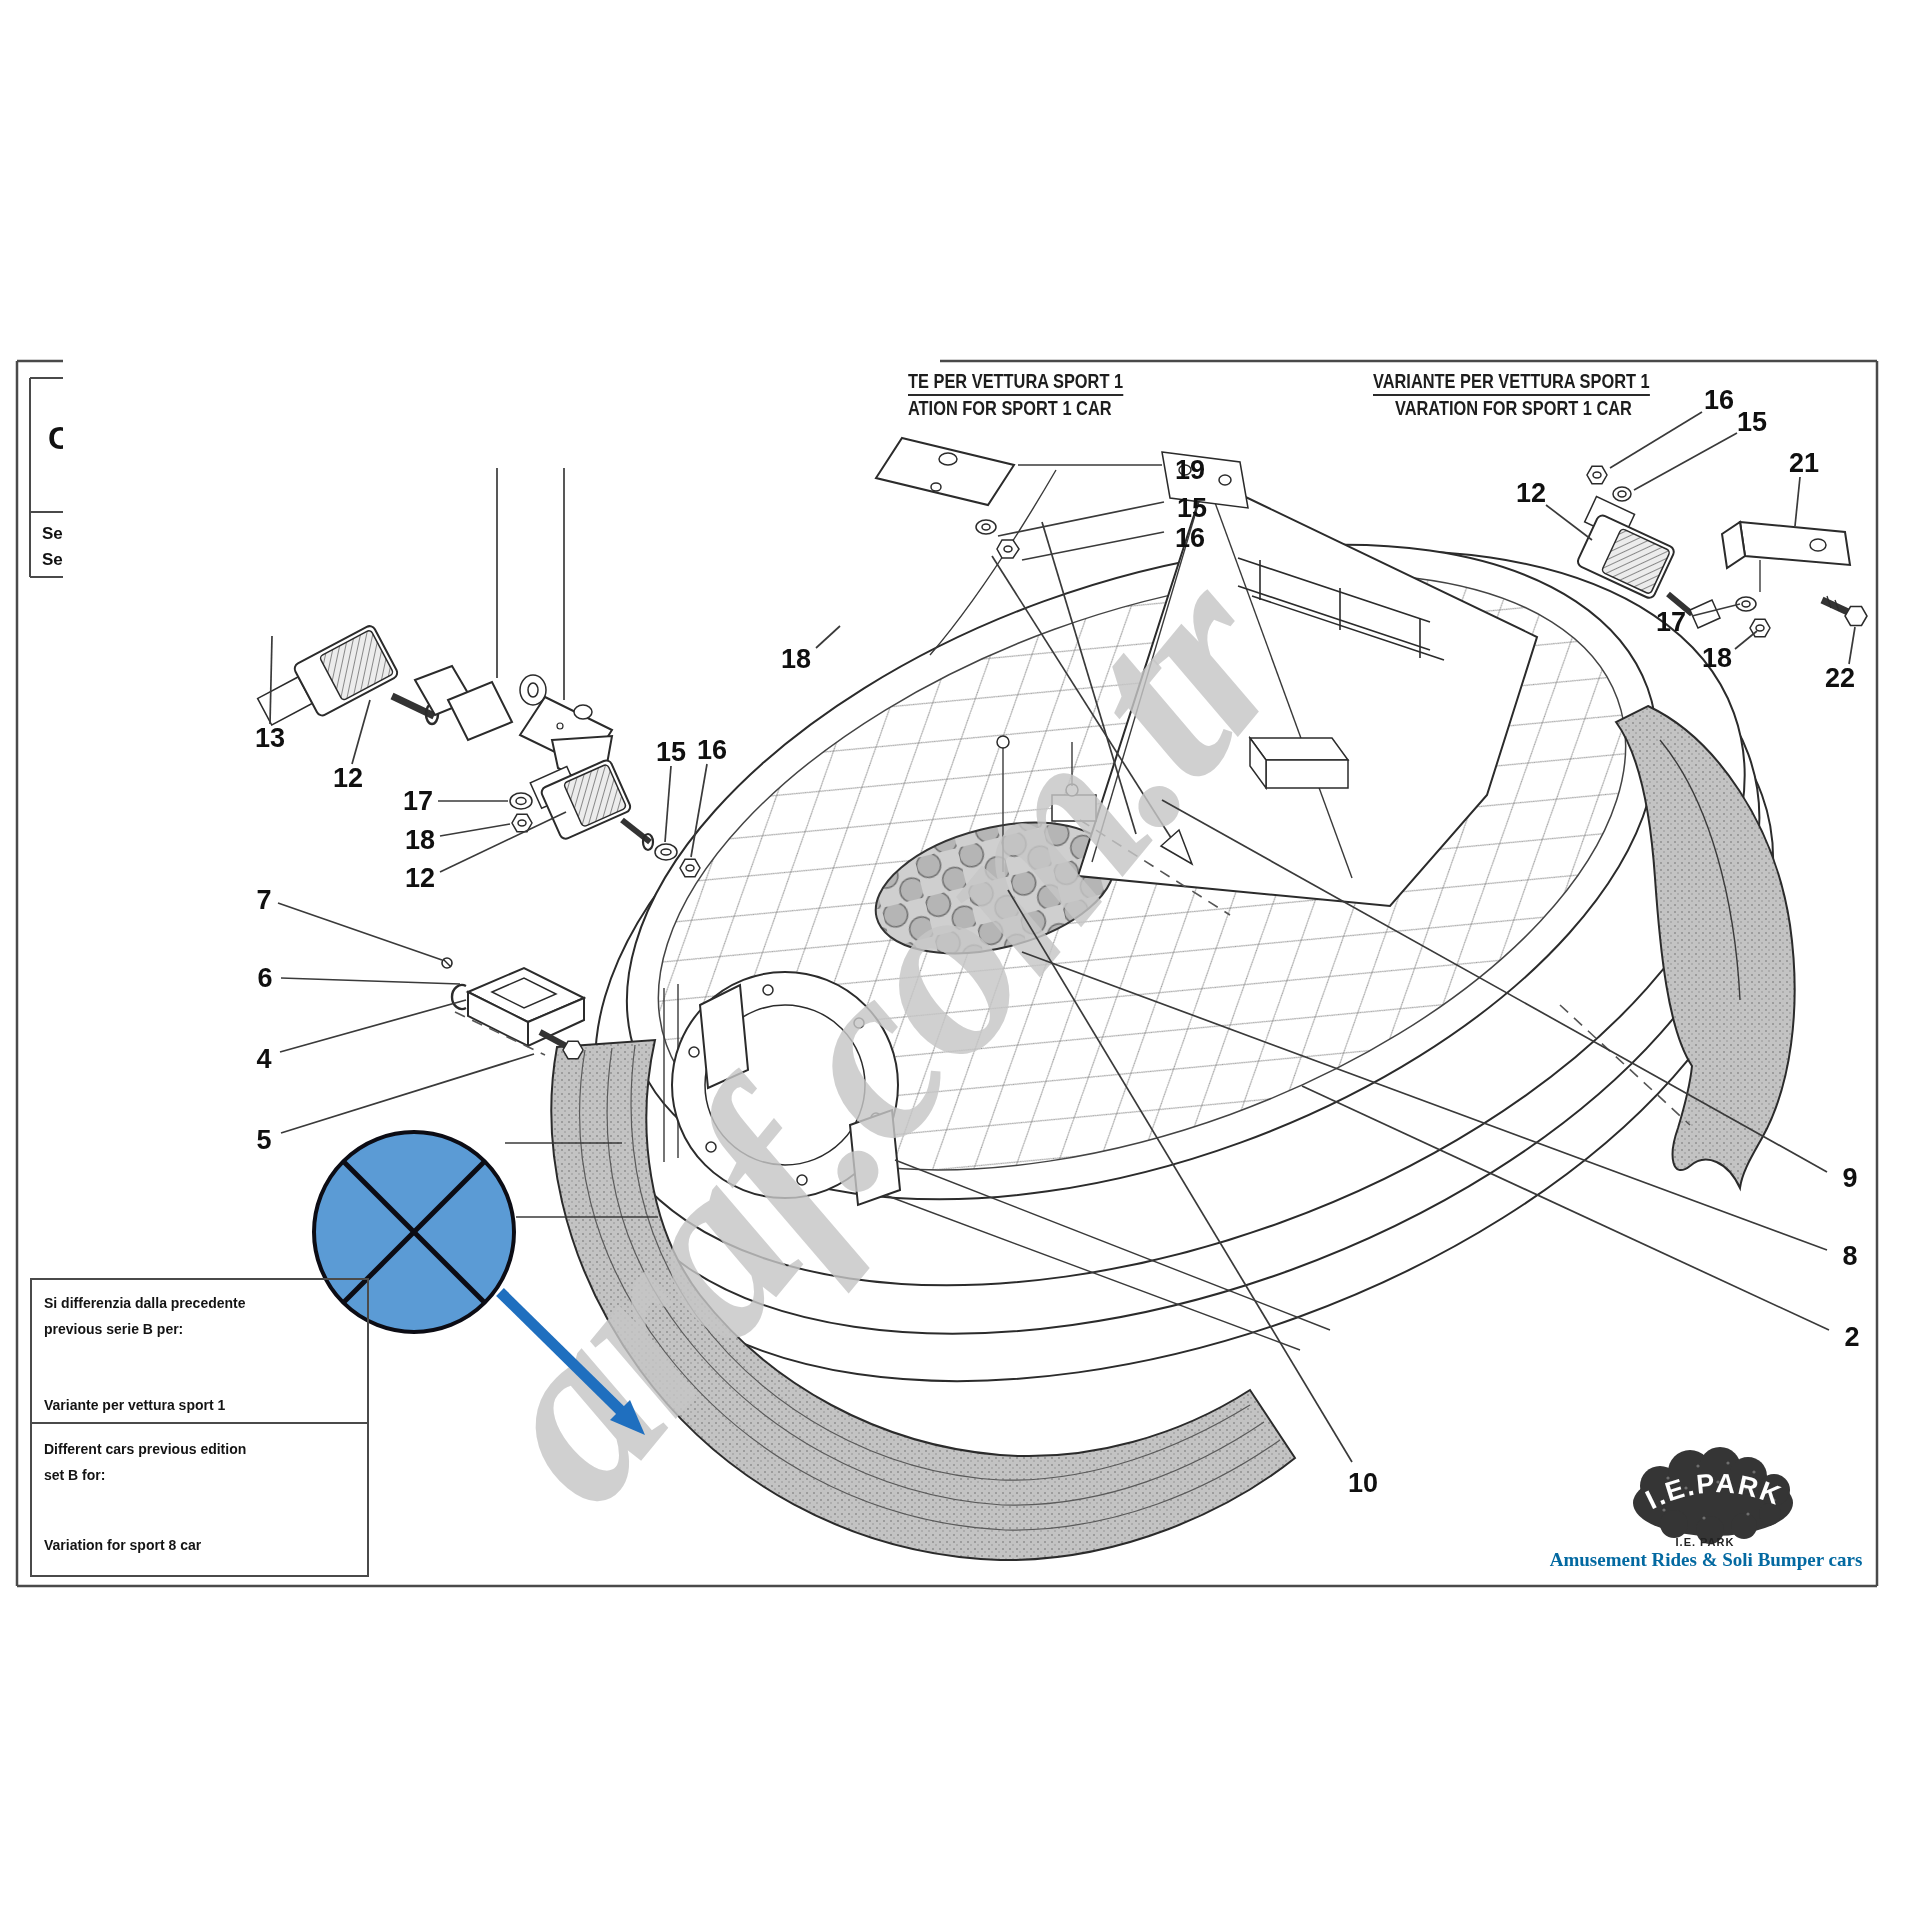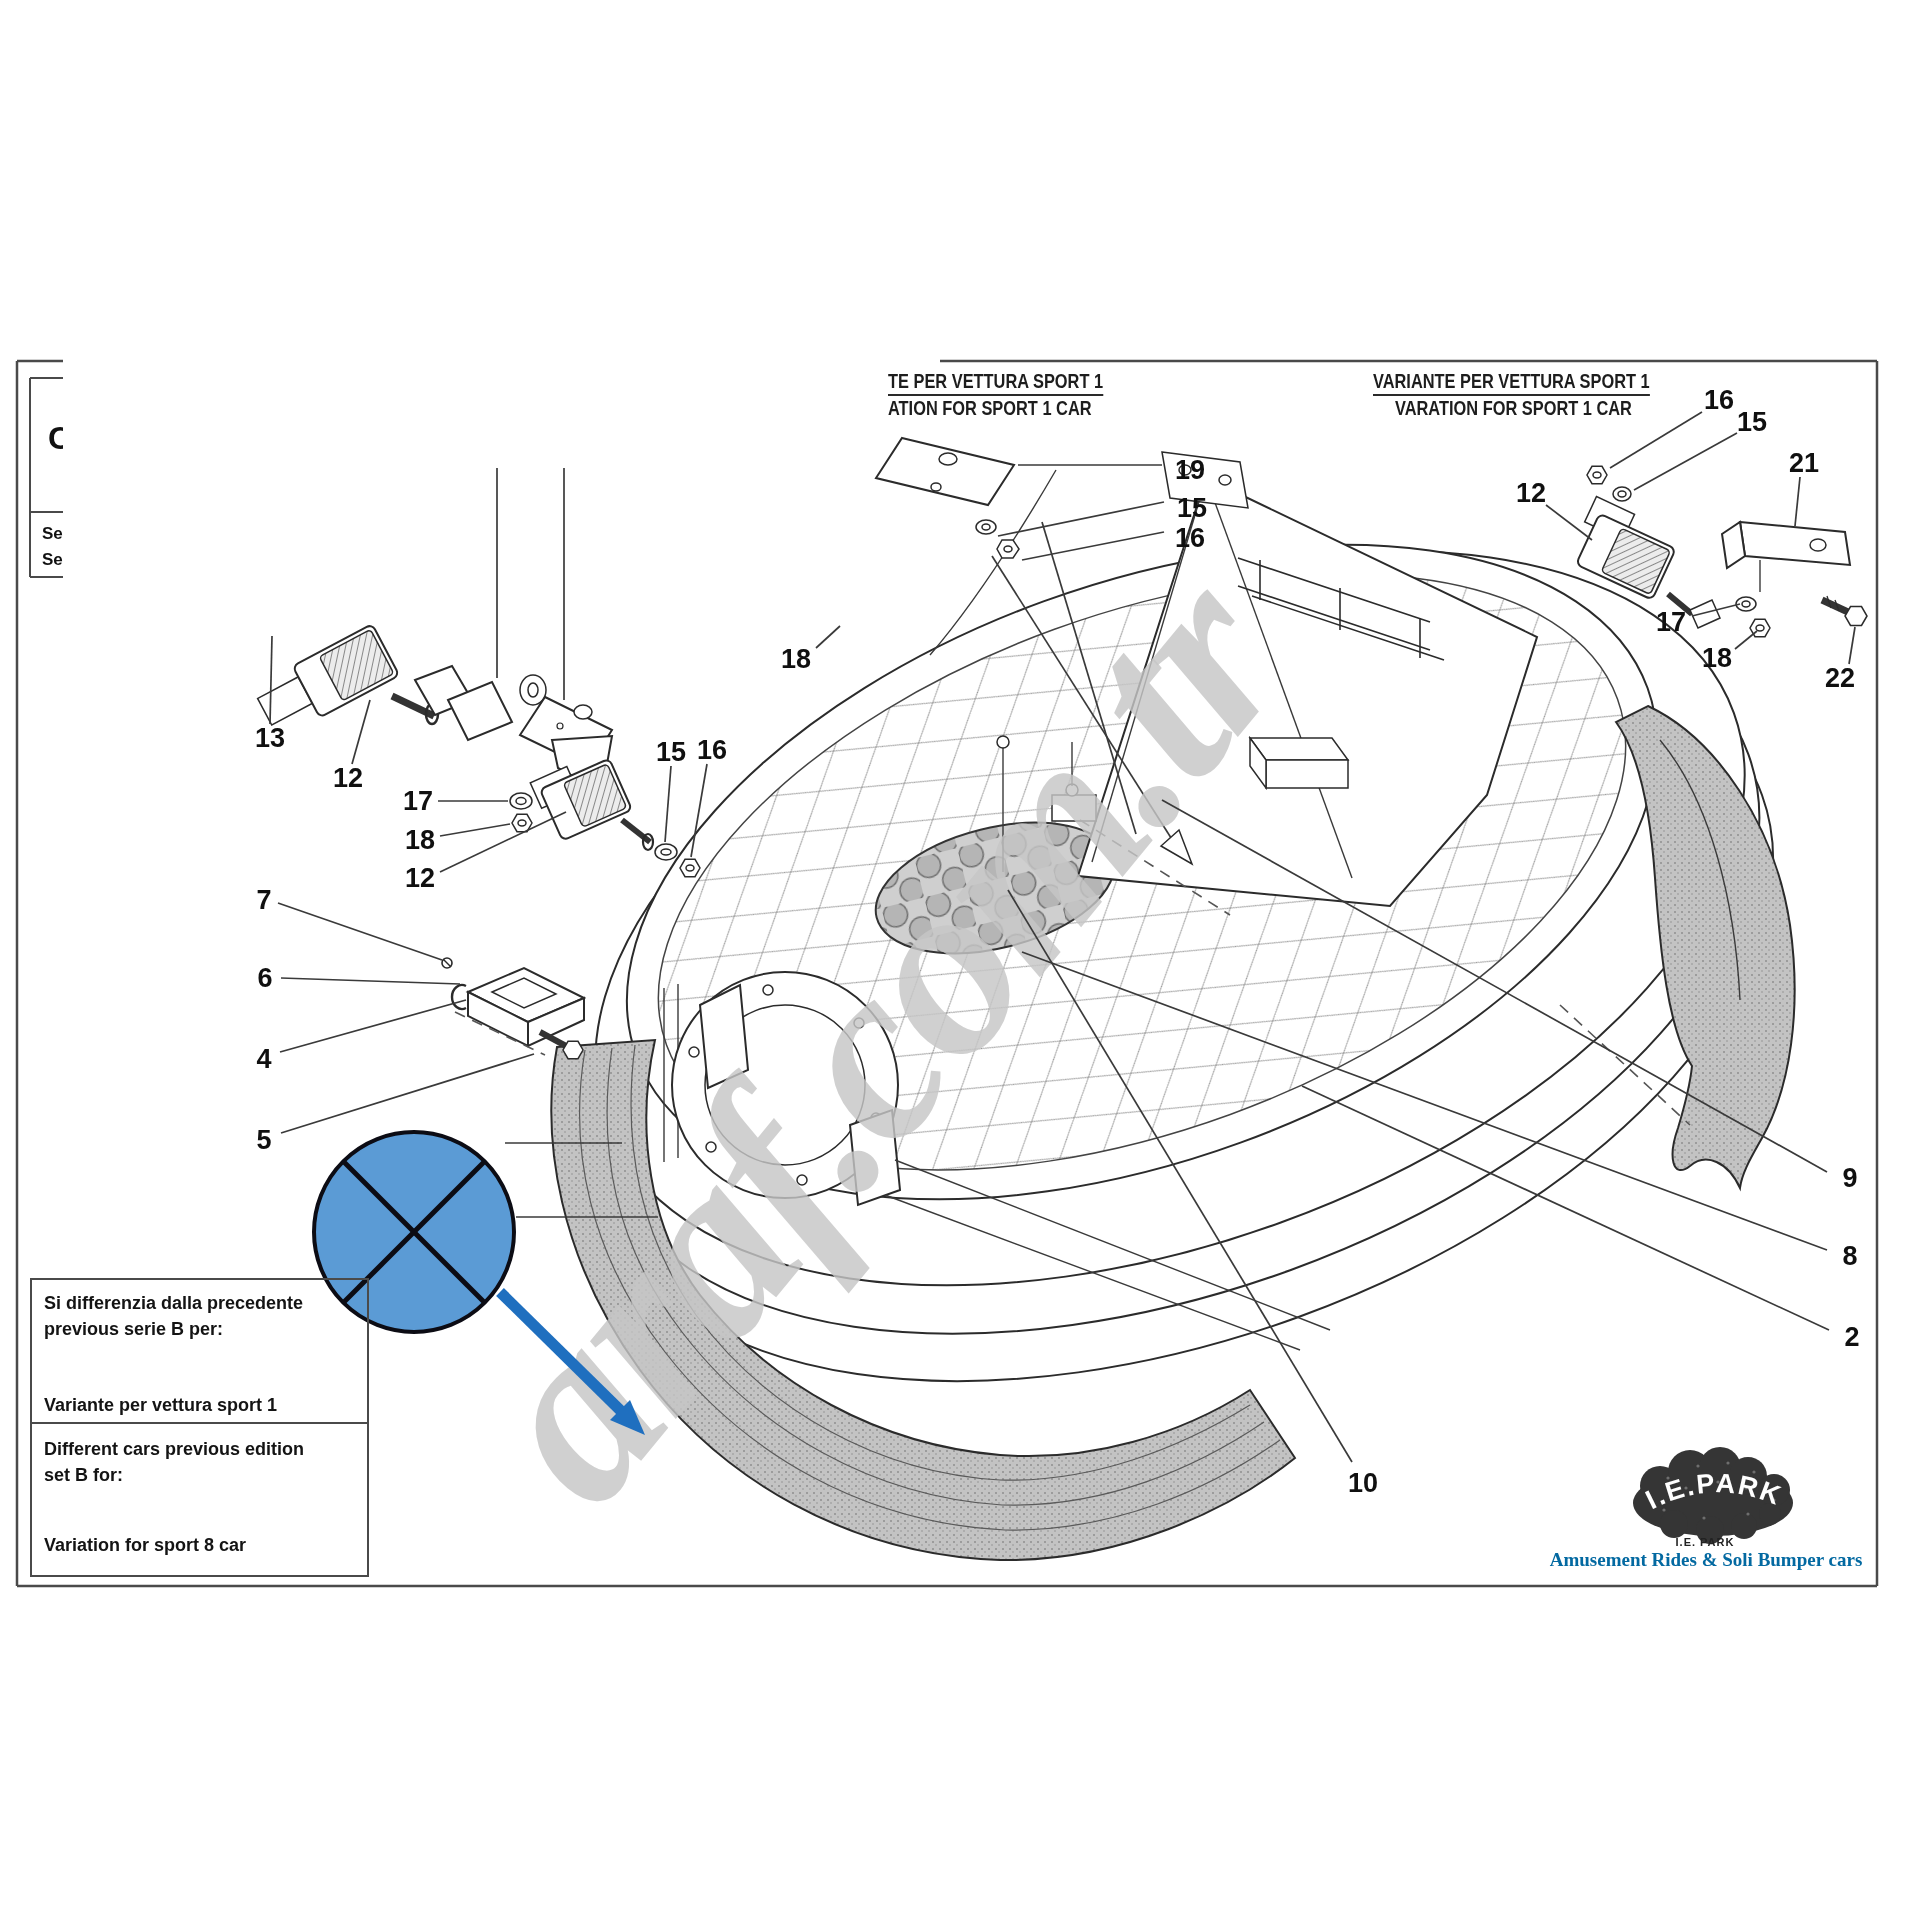--- a/index.html
+++ b/index.html
@@ -13,21 +13,21 @@
   .dash{stroke:#555;stroke-width:1.6;fill:none;stroke-dasharray:11 8;}
   .callout{font:700 27px "Liberation Sans",sans-serif;fill:#101010;text-anchor:middle;dominant-baseline:central;}
   .wm{font:italic 700 252px "Liberation Serif",serif;fill:#c6c6c6;fill-opacity:0.82;
       text-anchor:middle;dominant-baseline:middle;letter-spacing:-6px;}
   .hdr{position:absolute;color:#1d1d1d;font-weight:700;font-size:21px;line-height:24px;white-space:nowrap;}
   .cond{display:inline-block;transform:scaleX(.78);transform-origin:0 50%;white-space:nowrap;}
   .undl{border-bottom:2px solid #2a2a2a;padding-bottom:1px;}
   .frag{position:absolute;color:#111;font-weight:700;overflow:hidden;}
   .ibox{position:absolute;left:30px;top:1278px;width:335px;height:295px;border:2px solid #4a4a4a;background:transparent;}
   .ibox .div{position:absolute;left:0;right:0;top:142px;border-top:2px solid #4a4a4a;}
-  .ibox p{position:absolute;margin:0;left:12px;right:20px;color:#141414;font-size:18px;font-weight:700;line-height:26px;}
+  .ibox p{position:absolute;margin:0;left:12px;right:20px;color:#141414;font-size:14px;font-weight:700;line-height:26px;}
   .logo-small{position:absolute;left:1545px;top:1536px;width:320px;text-align:center;
       font-family:Liberation Sans, sans-serif;font-weight:700;font-size:11px;color:#222;letter-spacing:1px;}
   .logo-tag{position:absolute;left:1520px;top:1549px;width:372px;text-align:center;
       font-family:"Liberation Serif",serif;font-weight:700;font-size:19px;color:#0369a1;}
 </style>
 </head>
 <body>
 
 <div id="stage">
 
@@ -327,21 +327,21 @@
       <circle cx="146" cy="52" r="1.6"></circle>
           <circle cx="90" cy="34" r="1.6"></circle>
     </g>
     <path id="lg-arc" d="M 16,66 Q 84,26 154,60" fill="none"></path>
     <text font-family="Liberation Sans, sans-serif" font-size="27" font-weight="700" fill="#ffffff" letter-spacing="2">
       <textPath href="#lg-arc" xlink:href="#lg-arc" startOffset="6%">I.E.PARK</textPath>
     </text>
   </g>
 </svg>
 
-<div class="hdr" style="left:888px;top:369px;">
+<div class="hdr" style="left:908px;top:369px;">
   <span class="cond undl">TE PER VETTURA SPORT 1</span><br>
   <span class="cond">ATION FOR SPORT 1 CAR</span>
 </div>
 
 <div class="hdr" style="left:1373px;top:369px;">
   <span class="cond undl">VARIANTE PER VETTURA SPORT 1</span><br>
   <span class="cond" style="margin-left:22px;">VARATION FOR SPORT 1 CAR</span>
 </div>
 
 <div class="frag" style="left:31px;top:420px;width:32px;height:42px;font-size:32px;">

